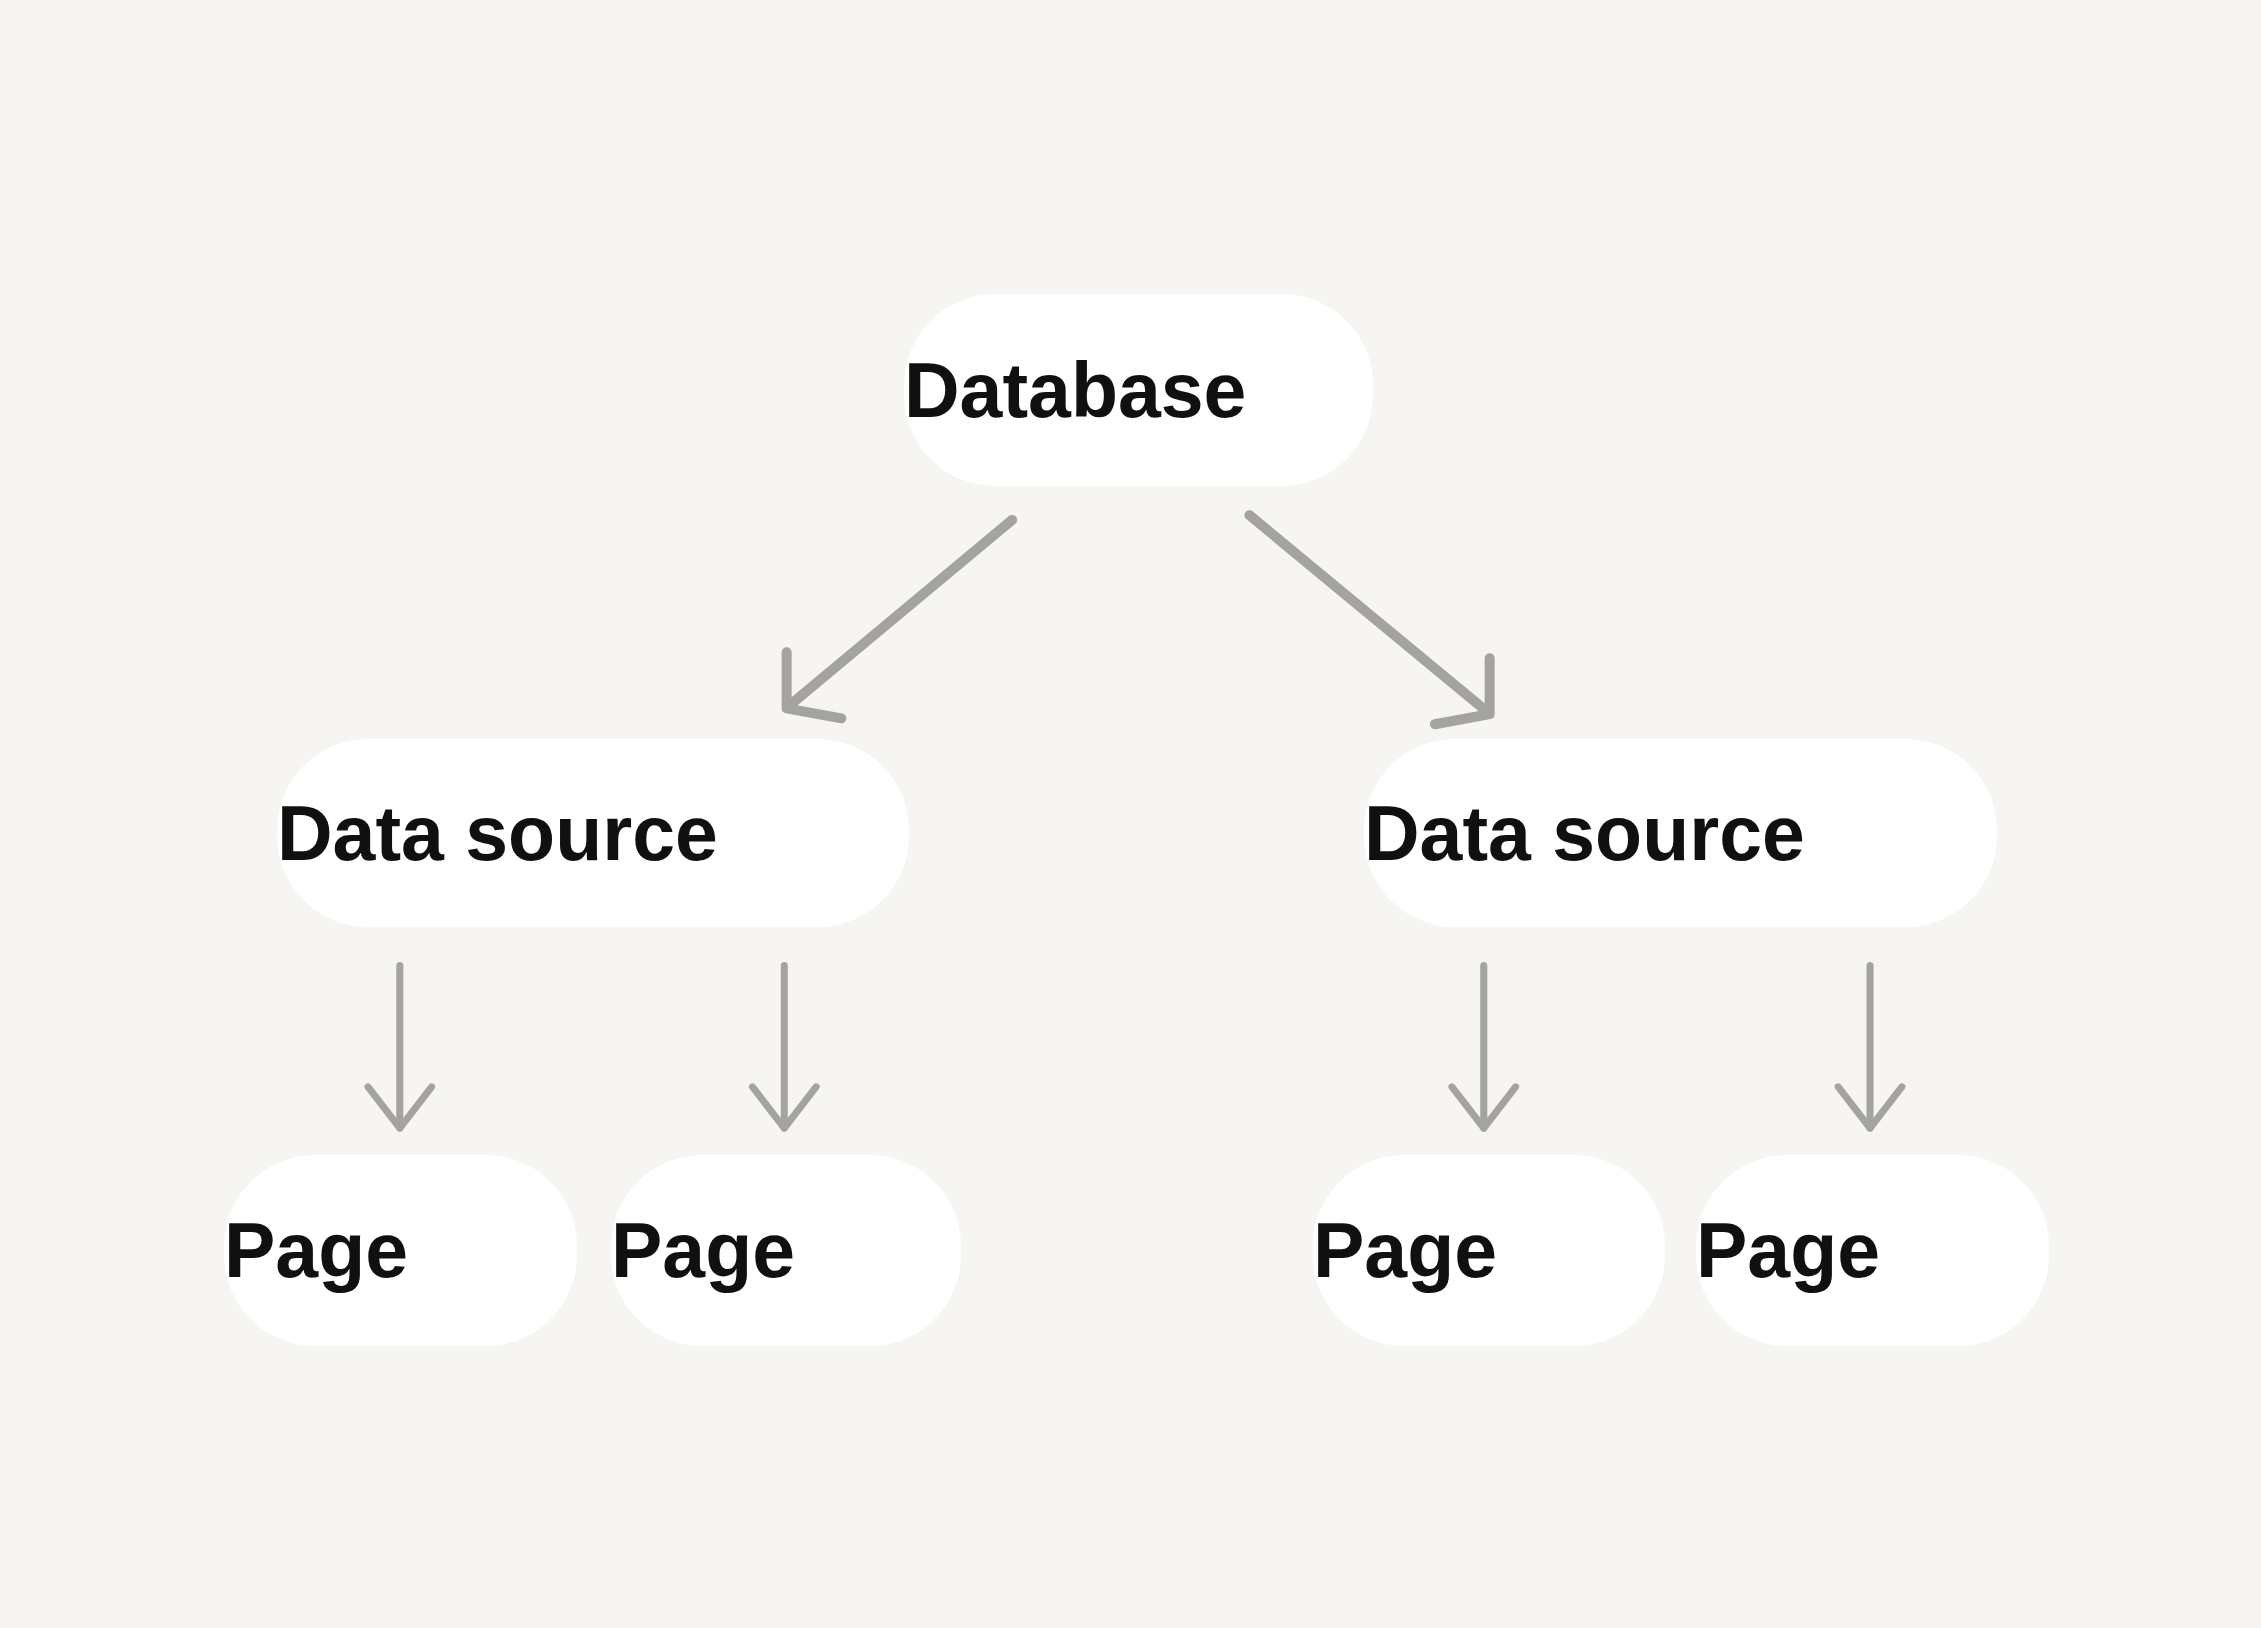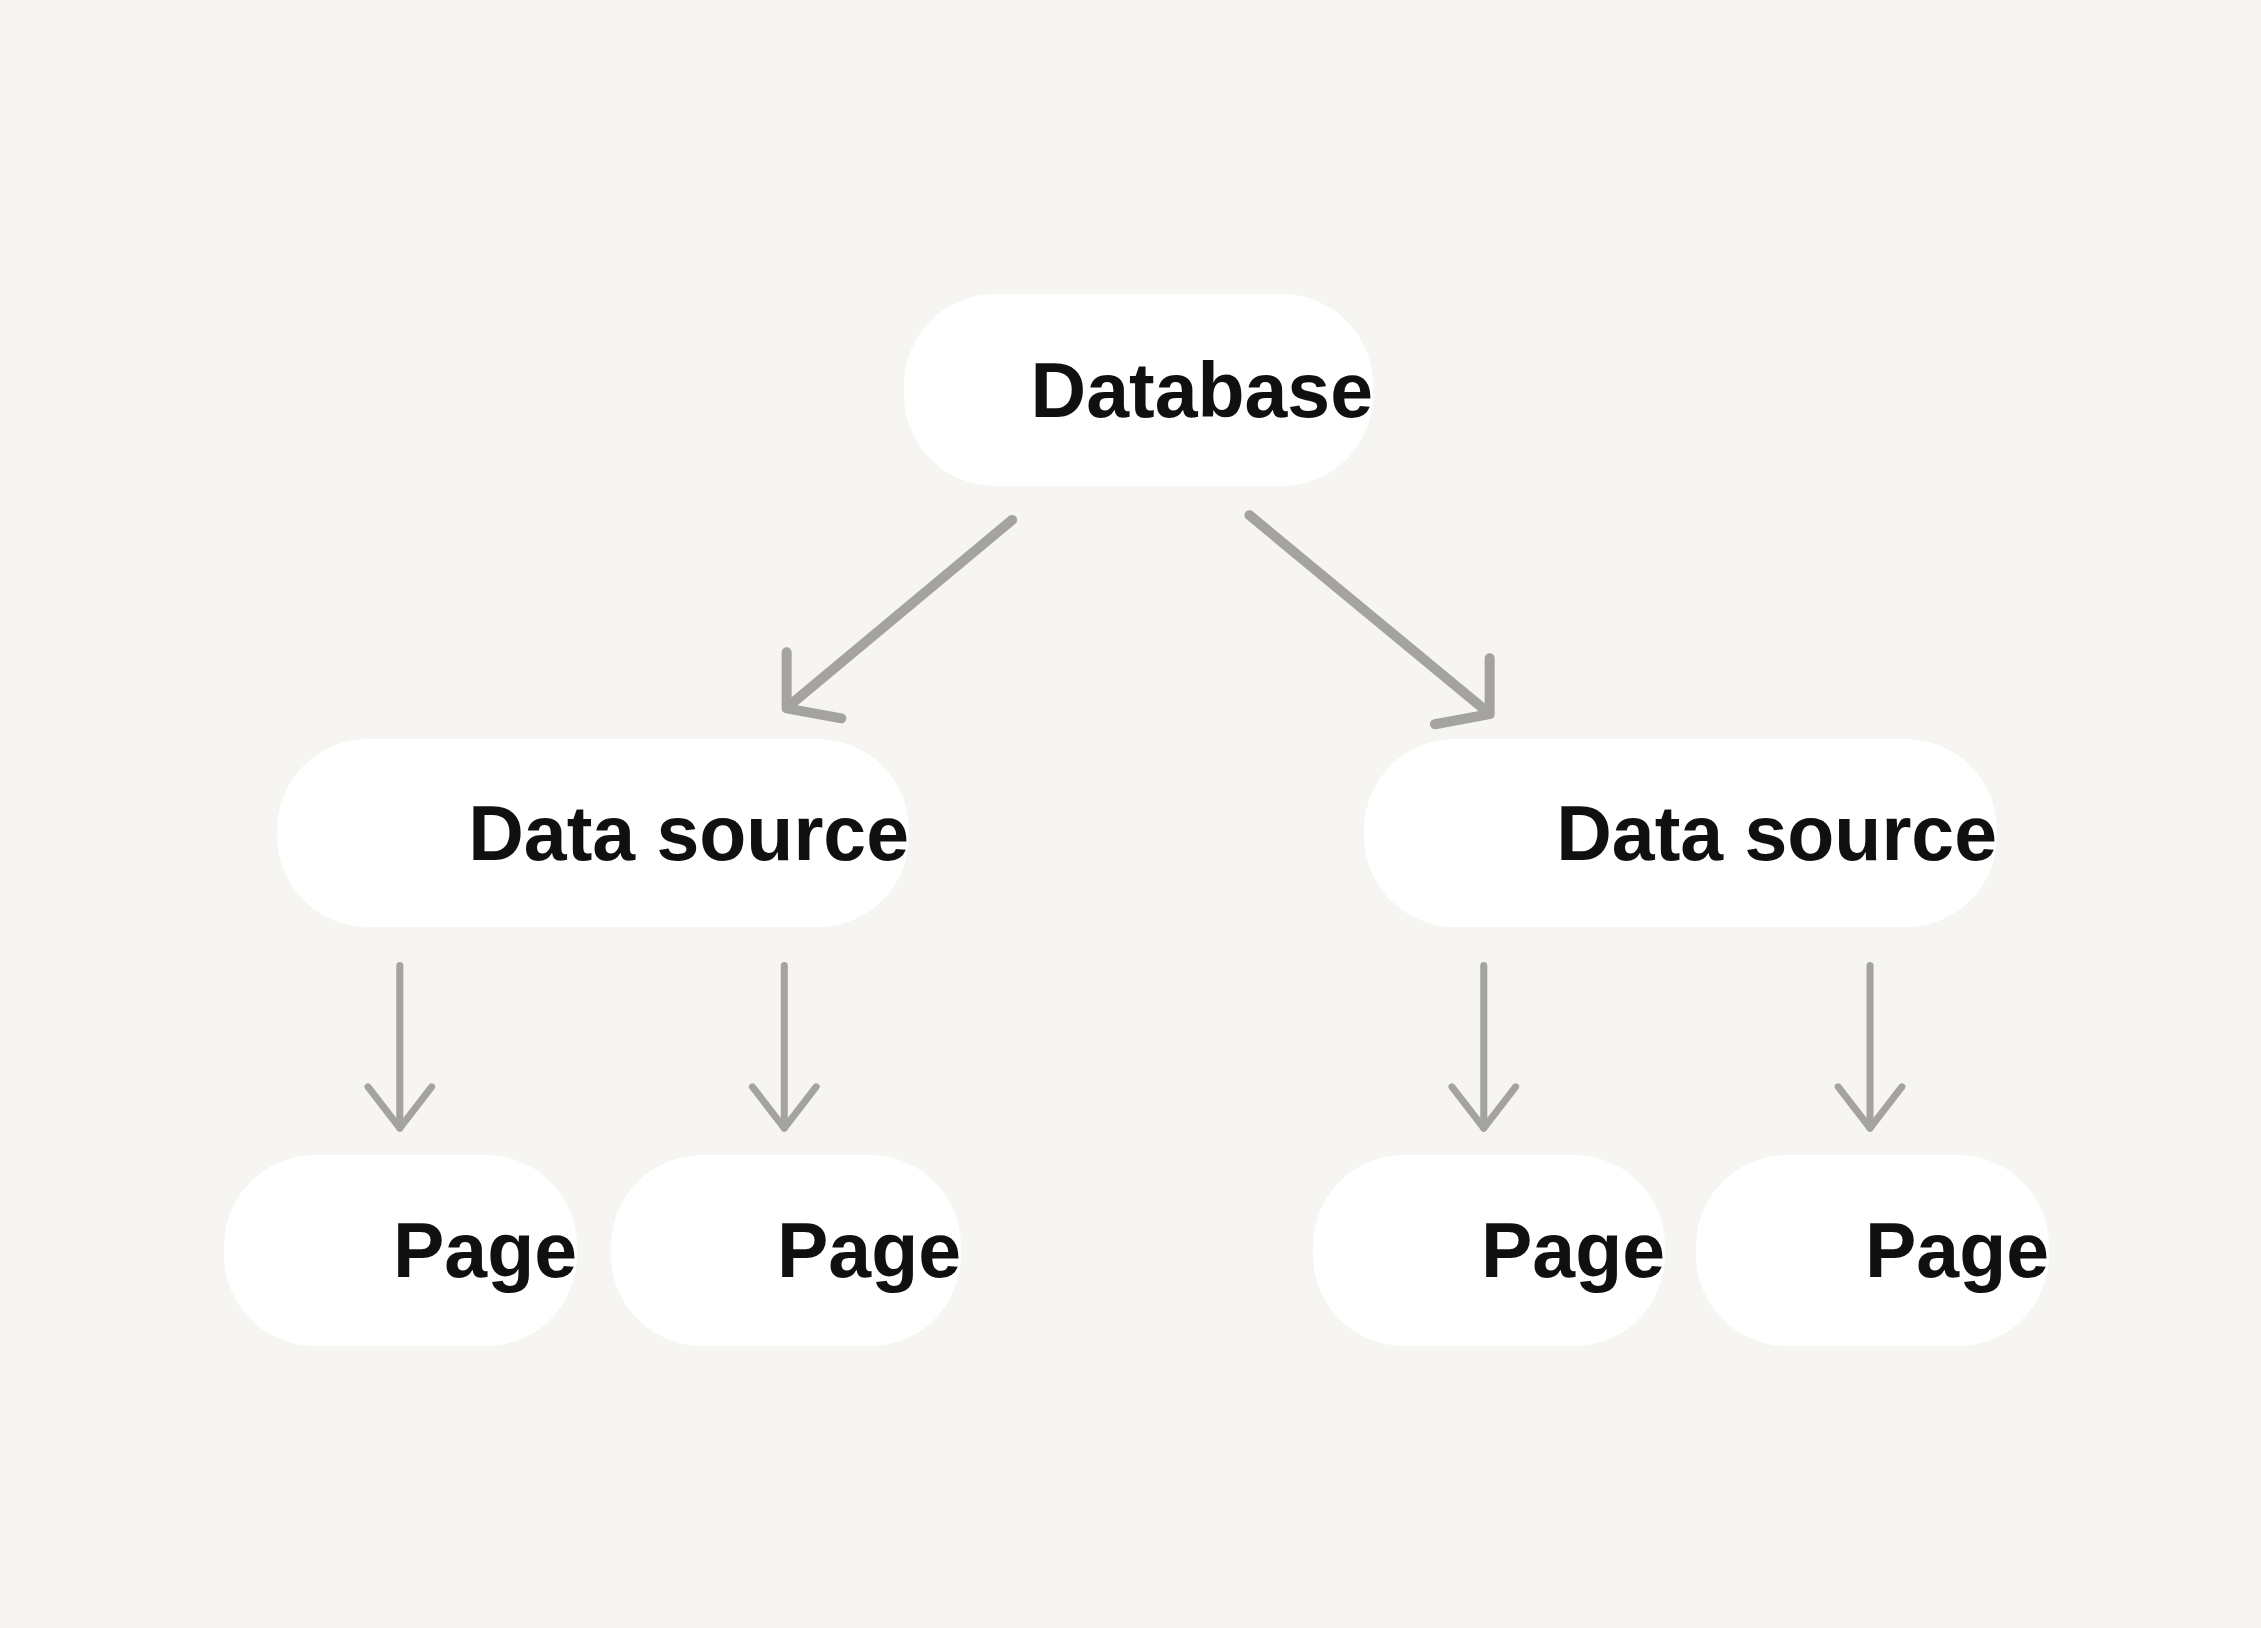--- a/index.html
+++ b/index.html
@@ -18,21 +18,21 @@
     position: absolute;
     inset: 0;
   }
   .node {
     position: absolute;
     background: var(--color-node_background, #ffffff);
     color: var(--color-node_text, #101010);
     border-radius: 91px;
     display: flex;
     align-items: center;
-    justify-content: flex-end;
+    justify-content: flex-start;
     font-weight: 700;
     font-size: 77px;
     letter-spacing: 0px;
     white-space: nowrap;
   }
   .node-database    { left: 904px; top: 294px;  width: 469px;  height: 192px; }
   .node-ds-left     { left: 277px;  top: 739px; width: 632px; height: 188px; }
   .node-ds-right    { left: 1364px; top: 739px; width: 633px; height: 188px; }
   .node-page-1      { left: 224px;  top: 1155px; width: 353px;  height: 191px; }
   .node-page-2      { left: 611px; top: 1155px; width: 350px;  height: 191px; }

